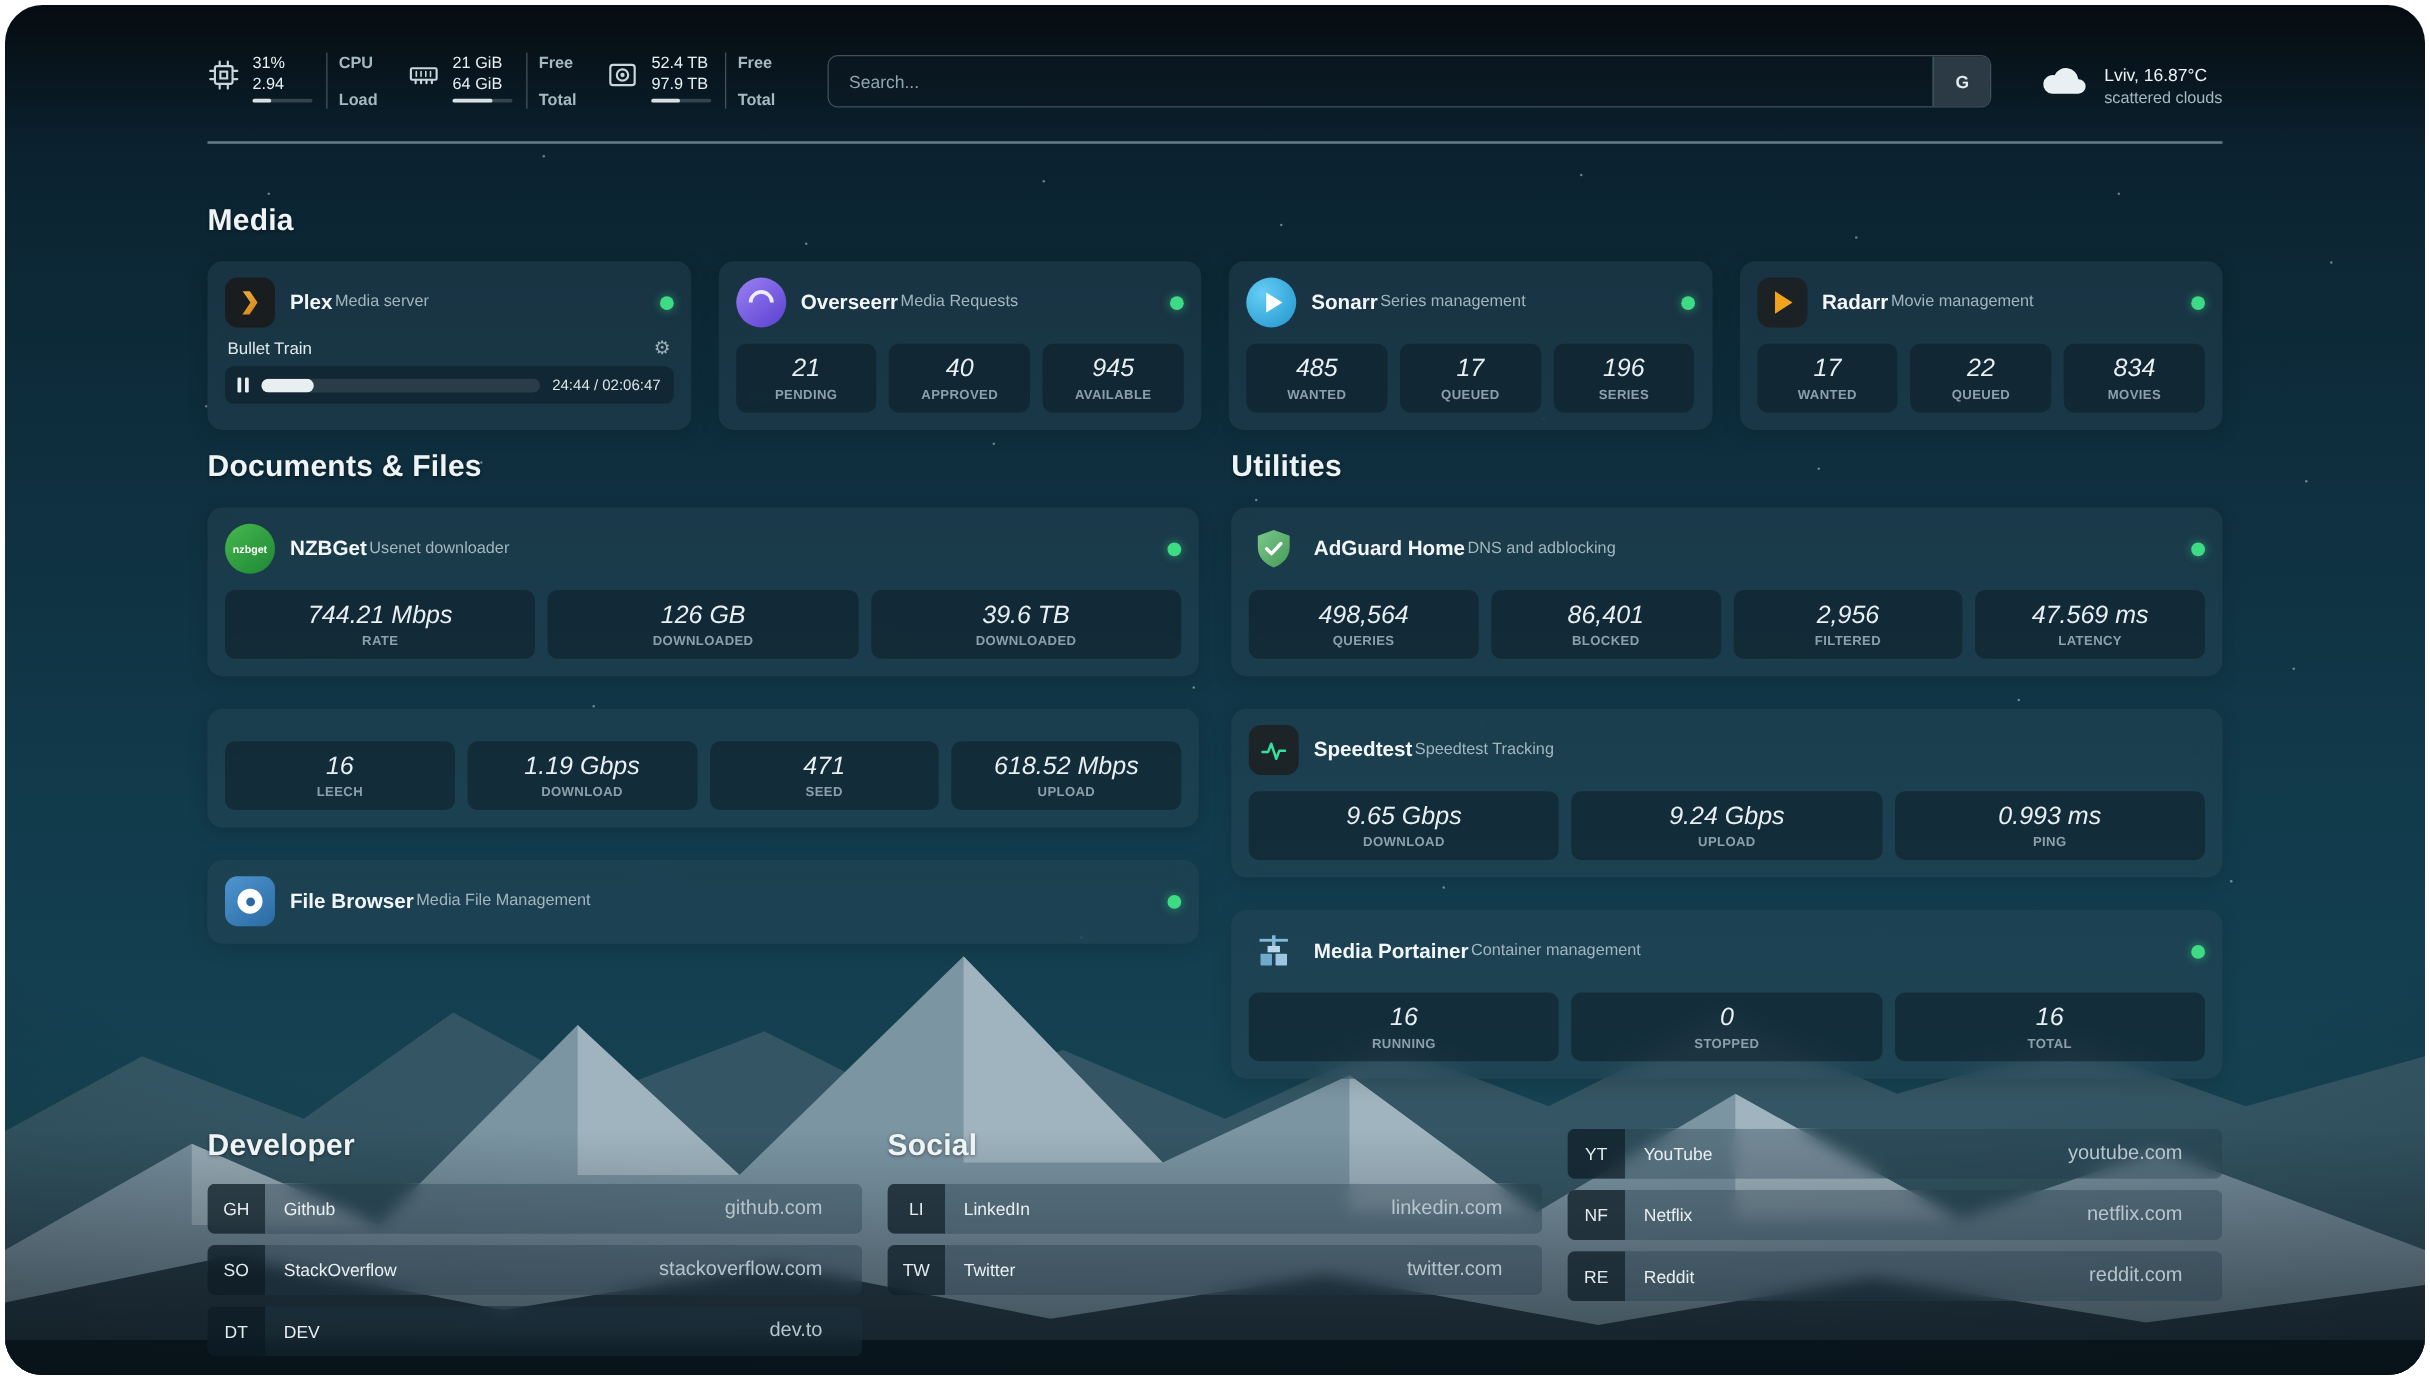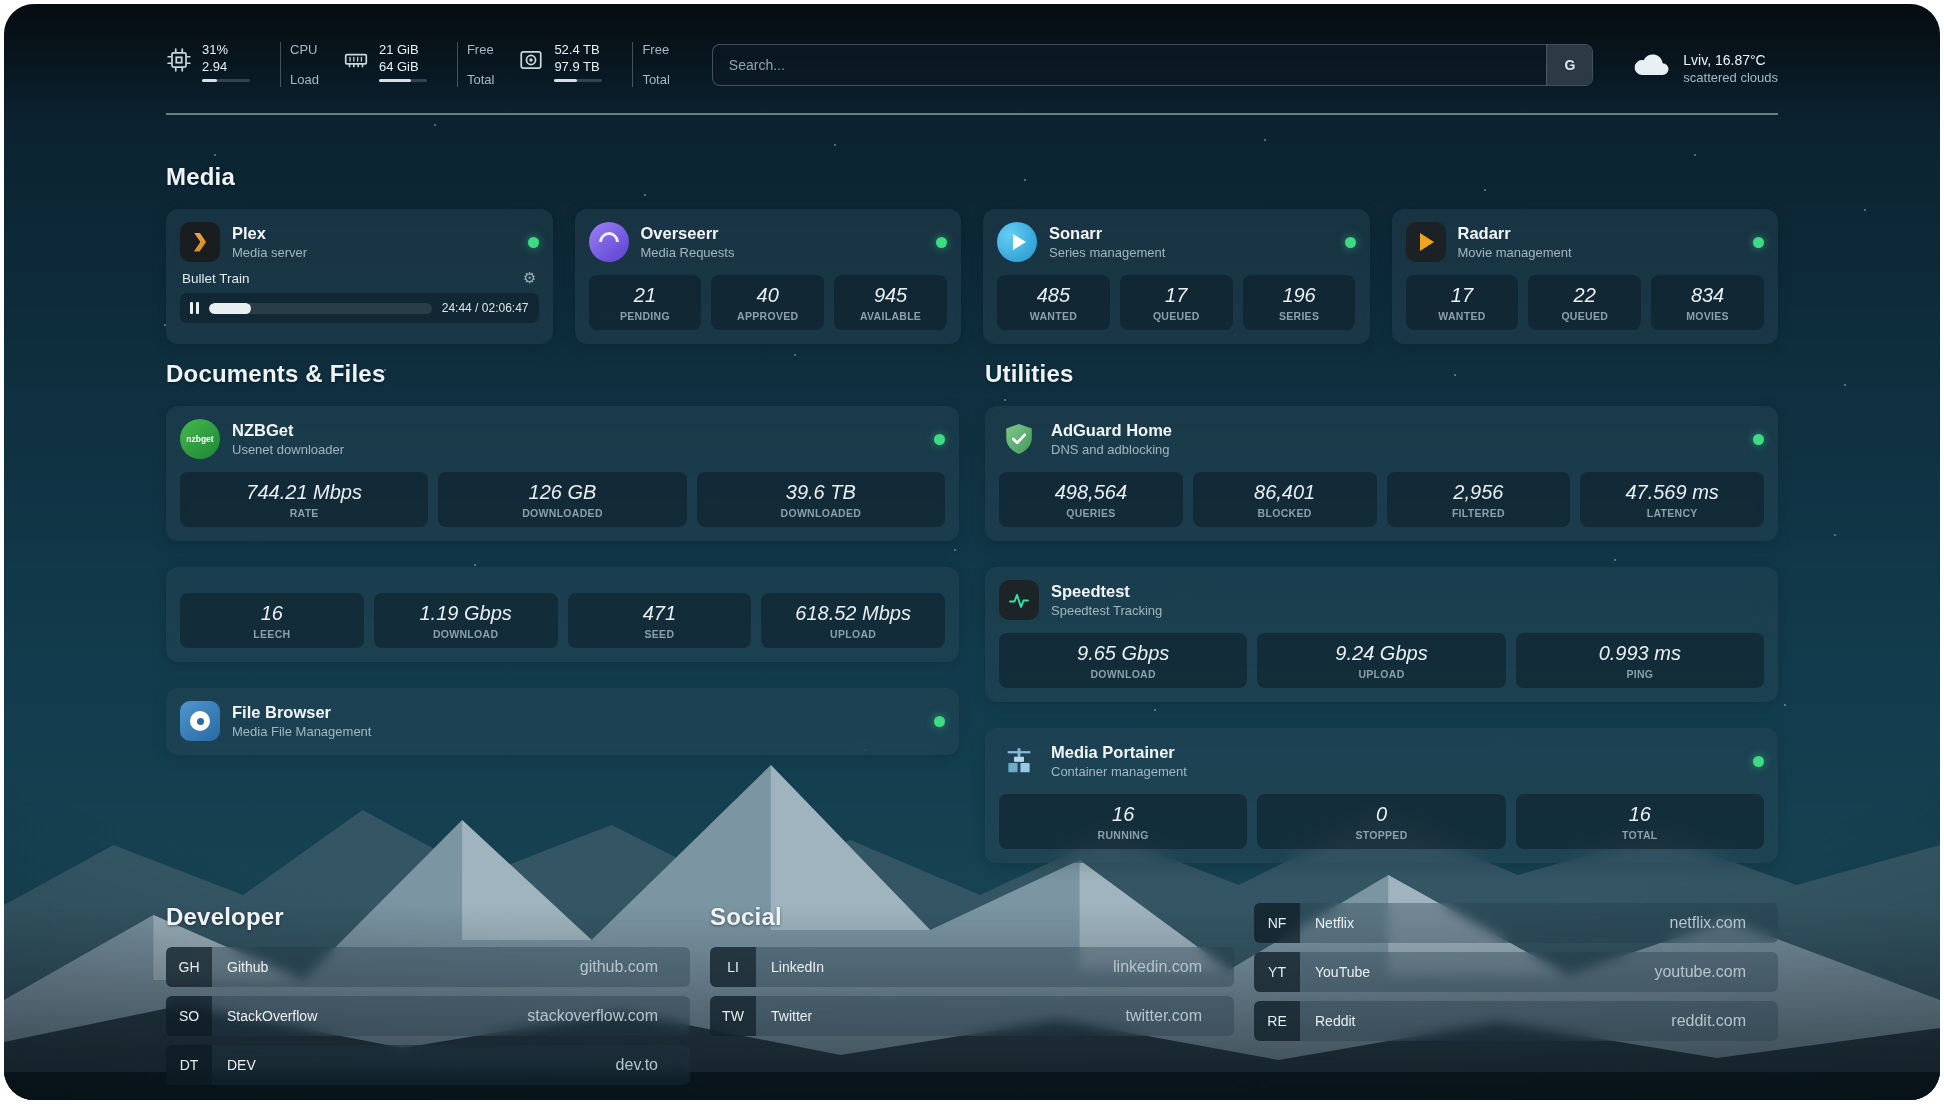--- a/index.html
+++ b/index.html
@@ -29,21 +29,21 @@
   
   .topbar { display:flex; align-items:center; }
   .hw-group { display:flex; gap:24px; }
   .hw { display:flex; align-items:flex-start; gap:10px; }
   .hw-ic { width:26px; height:26px; margin-top:5px; flex:0 0 auto; }
   .hw-vals { display:flex; flex-direction:column; gap:2px;
              font-size:13px; color:#e9f0f3; min-width:48px; }
   .hw-bar { width:100%; height:3px; border-radius:2px; background:rgba(255,255,255,.18); margin-top:3px; }
   .hw-bar i { display:block; height:100%; border-radius:2px; background:#d6dfe3; }
   .hw-labels { display:flex; flex-direction:column; gap:15px; font-size:13px; color:#a6b8c2;
-               border-left:1px solid rgba(255,255,255,.25); padding-left:9px; margin-left:20px; }
+               border-left:1px solid rgba(255,255,255,.25); padding-left:9px; margin-left:1px;font-weight:bold; }
 
   .search-box { flex:1; margin:0 38px 0 42px; height:42px; display:flex; align-items:stretch;
                 border:1px solid rgba(168,190,201,.35); border-radius:8px;
                 background:rgba(11,26,35,.5); overflow:hidden; }
   .search-input { flex:1; background:transparent; border:none; outline:none;
                   padding:0 16px; font-size:14px; color:#e9eff2; font-family:inherit; }
   .search-input::placeholder { color:#91a6b0; }
   .search-btn { width:46px; border:none; border-left:1px solid rgba(168,190,201,.25);
                 background:#2b3a44; color:#e2eaee; font-size:14px; font-weight:600;
                 cursor:pointer; font-family:inherit; }
@@ -59,21 +59,21 @@
   
   .sec-title { font-size:24px; font-weight:600; color:#eef4f6; letter-spacing:.2px;
                text-shadow:0 1px 3px rgba(0,0,0,.45); }
   .sec-media { margin-top:48px; }
   .sec-media .sec-title { margin-bottom:18px; }
   .grid4 { display:grid; grid-template-columns:repeat(4,1fr); gap:22px; }
 
   .card { background:rgba(44,73,89,.38); border-radius:12px; padding:13px 14px 14px;
           backdrop-filter:blur(9px); box-shadow:0 4px 16px rgba(0,0,0,.14); cursor:pointer; }
   .card-head { display:flex; align-items:center; gap:12px; }
-  .card-names { display:flex; flex-direction:column; gap:2px; }
+  .card-names { display:flex; flex-direction:row; gap:2px; }
   .card-name { font-size:16.5px; font-weight:600; color:#f2f6f8; }
   .card-desc { font-size:13px; color:#a3b6c0; }
   .dot { width:11px; height:11px; border-radius:50%; background:#3ddc84;
          margin-left:auto; box-shadow:0 0 8px rgba(61,220,132,.55); flex:0 0 auto; }
 
   .stats { display:flex; gap:10px; margin-top:13px; }
   .stat { flex:1; background:rgba(12,29,39,.55); border-radius:8px; padding:9px 4px 8px; text-align:center; }
   .stat-v { display:block; font-size:20px; color:#e9eff2; white-space:nowrap;font-style:italic; }
   .stat-l { display:block; font-size:10.5px; font-weight:700; color:#8ba0ab; margin-top:3px; letter-spacing:.3px; }
 
@@ -555,30 +555,30 @@
         </a>
         <a class="bm-item">
           <span class="bm-abbr">TW</span>
           <span class="bm-name">Twitter</span>
           <span class="bm-url">twitter.com</span>
         </a>
       </section>
 
       <section class="bm-col">
         <a class="bm-item">
+          <span class="bm-abbr">YT</span>
+          <span class="bm-name">YouTube</span>
+          <span class="bm-url">youtube.com</span>
+        </a>
+        <a class="bm-item">
           <span class="bm-abbr">NF</span>
           <span class="bm-name">Netflix</span>
           <span class="bm-url">netflix.com</span>
         </a>
         <a class="bm-item">
-          <span class="bm-abbr">YT</span>
-          <span class="bm-name">YouTube</span>
-          <span class="bm-url">youtube.com</span>
-        </a>
-        <a class="bm-item">
           <span class="bm-abbr">RE</span>
           <span class="bm-name">Reddit</span>
           <span class="bm-url">reddit.com</span>
         </a>
       </section>
     </div>
 
   </div>
 </div>
 

